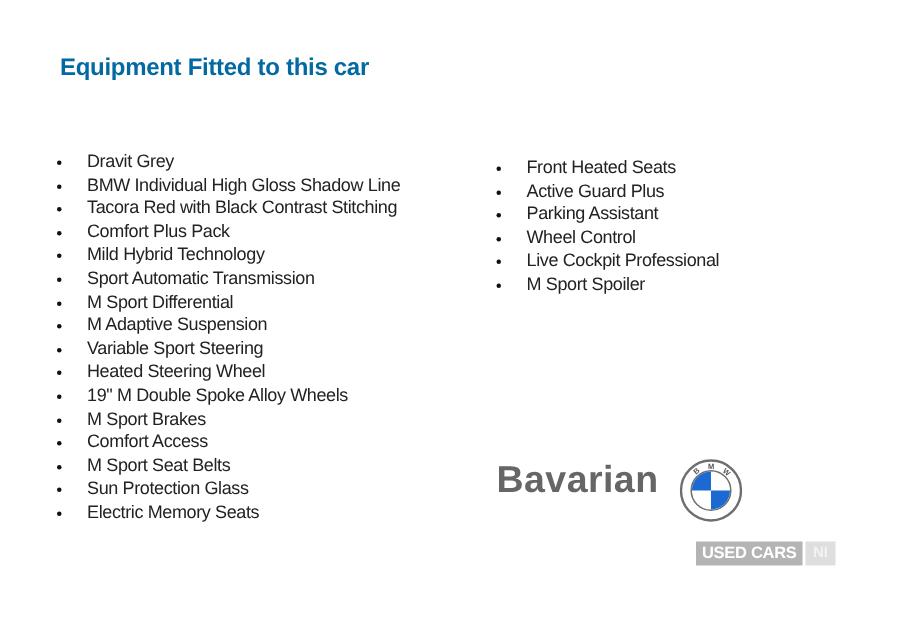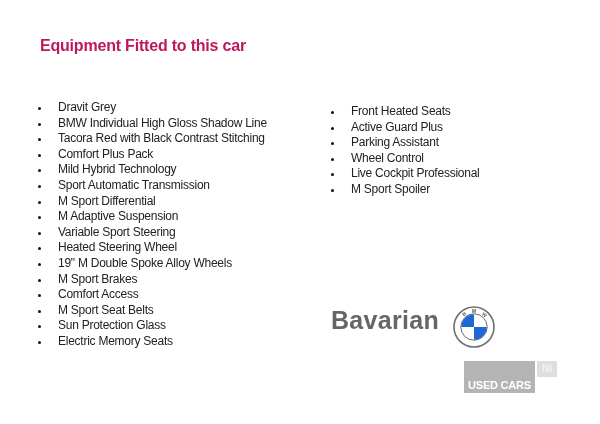--- a/index.html
+++ b/index.html
@@ -14,21 +14,21 @@
       overflow: hidden;
       font-family: "Liberation Sans", "DejaVu Sans", sans-serif;
       color: #1a1a1a;
     }
     .title {
       position: absolute;
       left: 40px;
       top: 37px;
       font-size: 16px;
       font-weight: bold;
-      color: #be185d;
+      color: #0369a1;
       letter-spacing: -0.2px;
       margin: 0;
     }
     .list {
       position: absolute;
       list-style: none;
       margin: 0;
       padding: 0;
     }
     .list-left { left: 36px; top: 100px; }
@@ -79,21 +79,21 @@
       top: 361px;
       display: flex;
       height: 16px;
     }
     .badge-used {
       background: #b4b4b4;
       color: #ffffff;
       font-size: 11px;
       font-weight: bold;
       line-height: 16px;
-      padding: 16px 4px;
+      padding: 0 4px;
       letter-spacing: -0.2px;
     }
     .badge-ni {
       background: #dedede;
       color: #f3f3f3;
       font-size: 10px;
       font-weight: bold;
       line-height: 16px;
       padding: 0 5px;
       margin-left: 2px;

